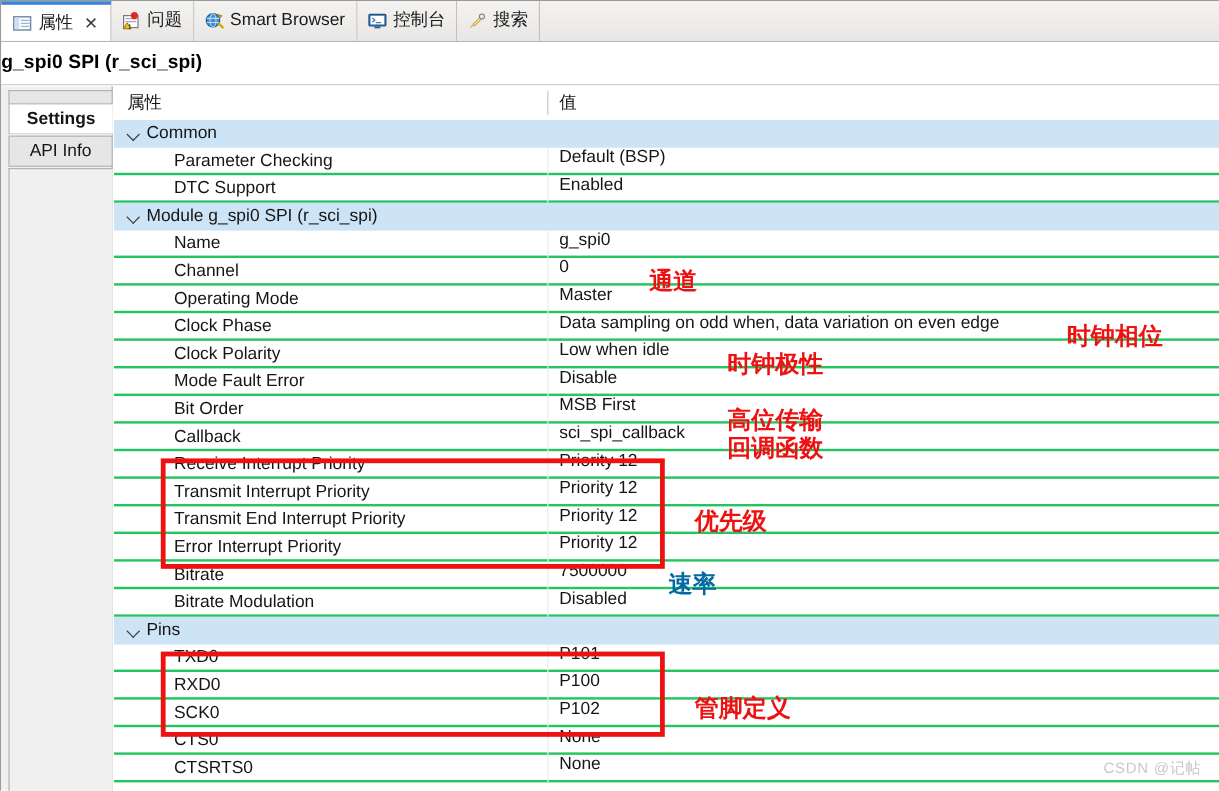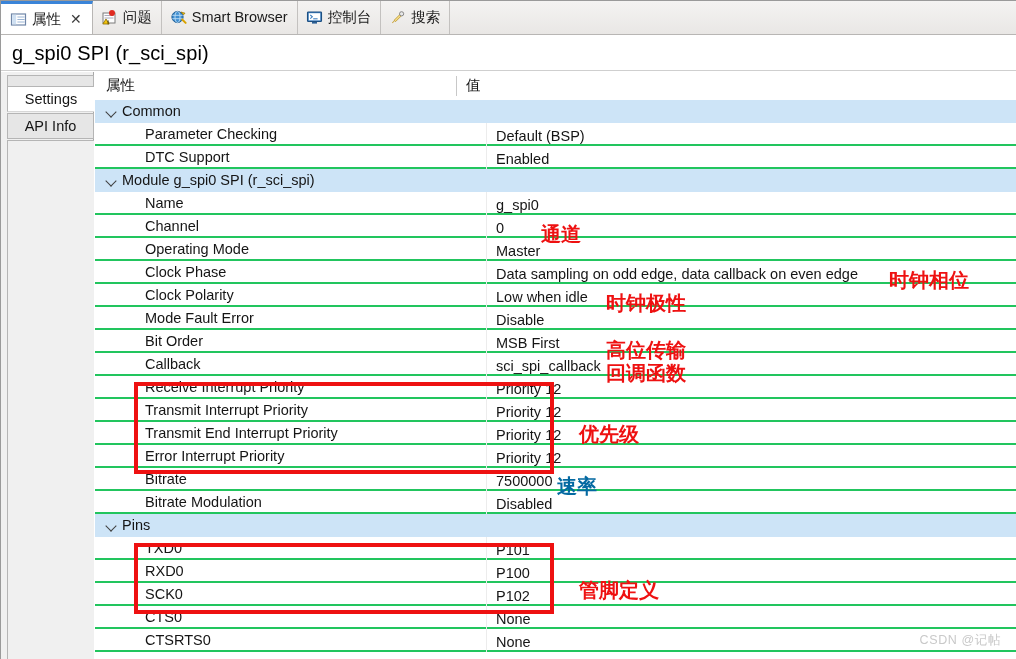--- a/index.html
+++ b/index.html
@@ -71,24 +71,23 @@
   .titlebar {
     position: absolute;
     left: 0; top: 35px;
     width: 1016px; height: 35px;
     background: #ffffff;
     border-bottom: 1px solid #cfcfcf;
     display: flex;
     align-items: center;
   }
   .titlebar .ttl {
-    font-size: 20px;
-    font-weight: normal;
+    font-size: 16px;
+    font-weight: bold;
     color: #000;
-    padding-left: 11px;
     letter-spacing: 0.1px;
   }
 
   
   .leftrail {
     position: absolute;
     left: 0; top: 71px;
     width: 93px; height: 588px;
     background: #f0f0f0;
     border-right: 1px solid #a8a8a8;
@@ -110,21 +109,21 @@
     align-items: center;
     justify-content: center;
     font-size: 14.5px;
     color: #151515;
     border: 1px solid #b5b5b5;
     cursor: default;
   }
   .railtab.sel {
     top: 14px;
     background: #ffffff;
-    font-weight: normal;
+    font-weight: bold;
     border-right: none;
     border-bottom: 1px solid #d7d7d7;
   }
   .railtab.unsel {
     top: 41px;
     background: #e6e6e6;
   }
   .rail-body {
     position: absolute;
     left: 6px; top: 68px;
@@ -177,25 +176,24 @@
     align-items: center;
     height: 100%;
     position: relative;
     white-space: nowrap;
     overflow: hidden;
   }
   .cell-val {
     flex: 1;
     height: 100%;
     display: flex;
-    align-items: flex-end;
+    align-items: flex-start;
     padding-left: 10px;
     white-space: nowrap;
     position: relative;
-    margin-left: 30px;
   }
   .row:not(.group) .cell-val::before {
     content: "";
     position: absolute;
     left: 0; top: 0;
     width: 1px; height: 23px;
     background: #ececec;
   }
 
   .twisty {
@@ -396,21 +394,21 @@
           </div>
           <div class="cell-val">
             <span>Master</span>
           </div>
         </div>
         <div class="row">
           <div class="cell-prop">
             <span class="lbl-child">Clock Phase</span>
           </div>
           <div class="cell-val">
-            <span>Data sampling on odd edge, data callback on even edge</span>
+            <span>Data sampling on odd when, data variation on even edge</span>
           </div>
         </div>
         <div class="row">
           <div class="cell-prop">
             <span class="lbl-child">Clock Polarity</span>
           </div>
           <div class="cell-val">
             <span>Low when idle</span>
           </div>
         </div>

